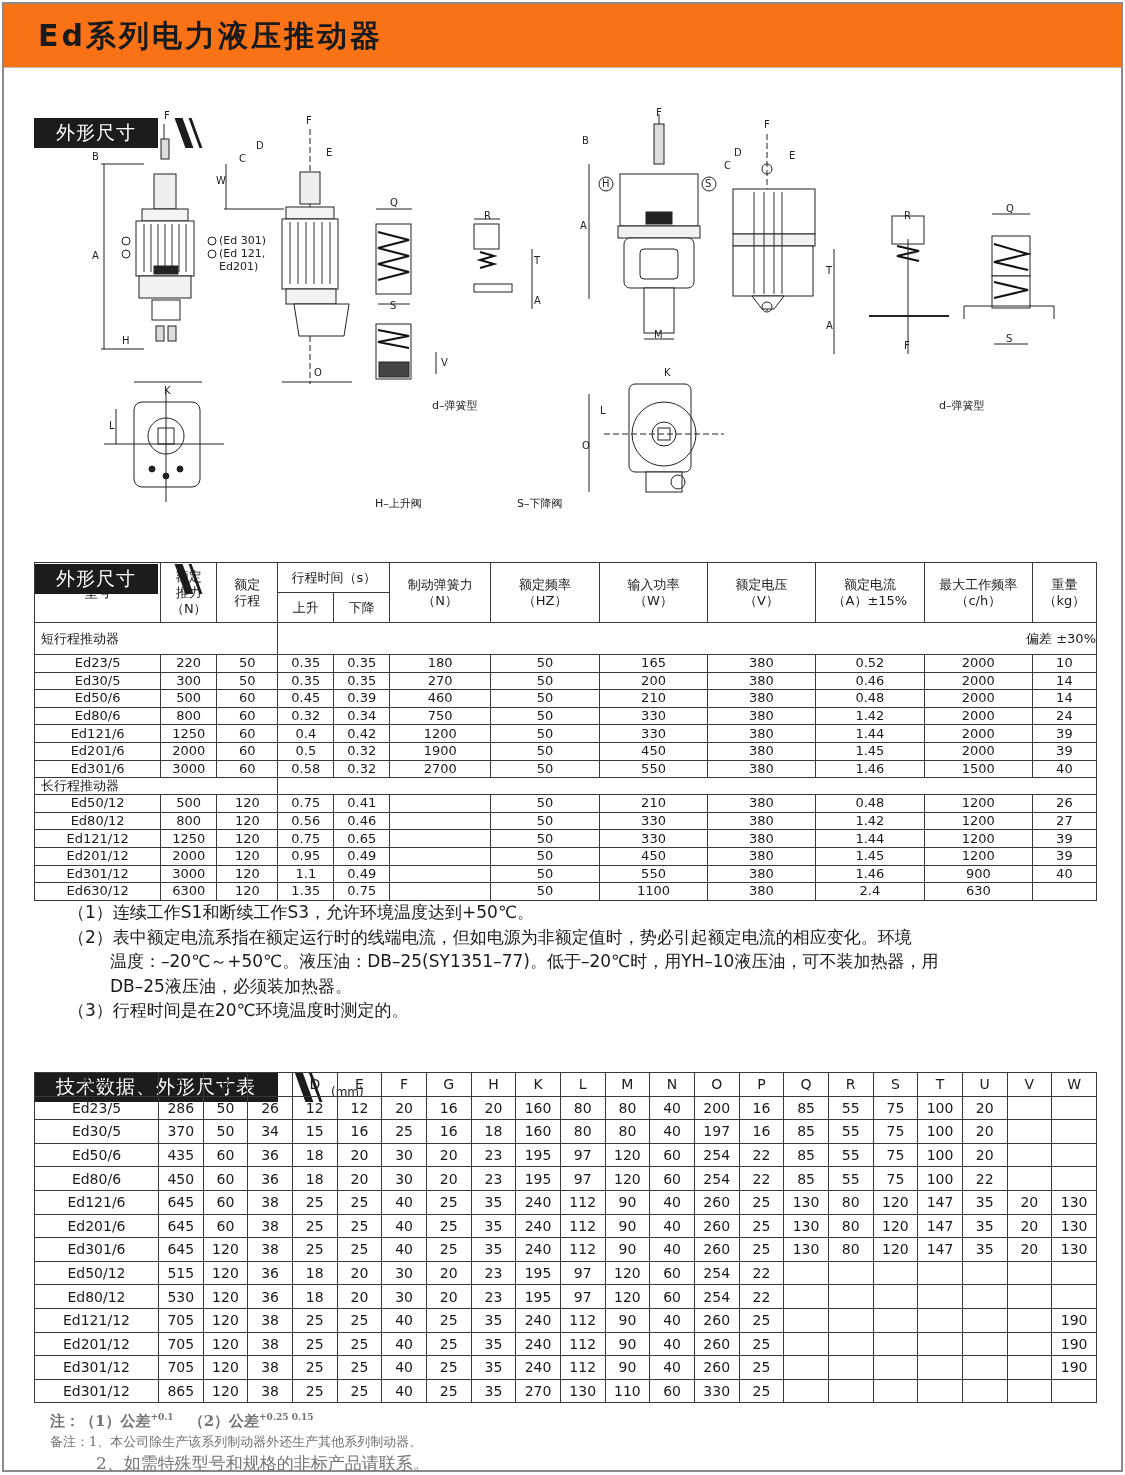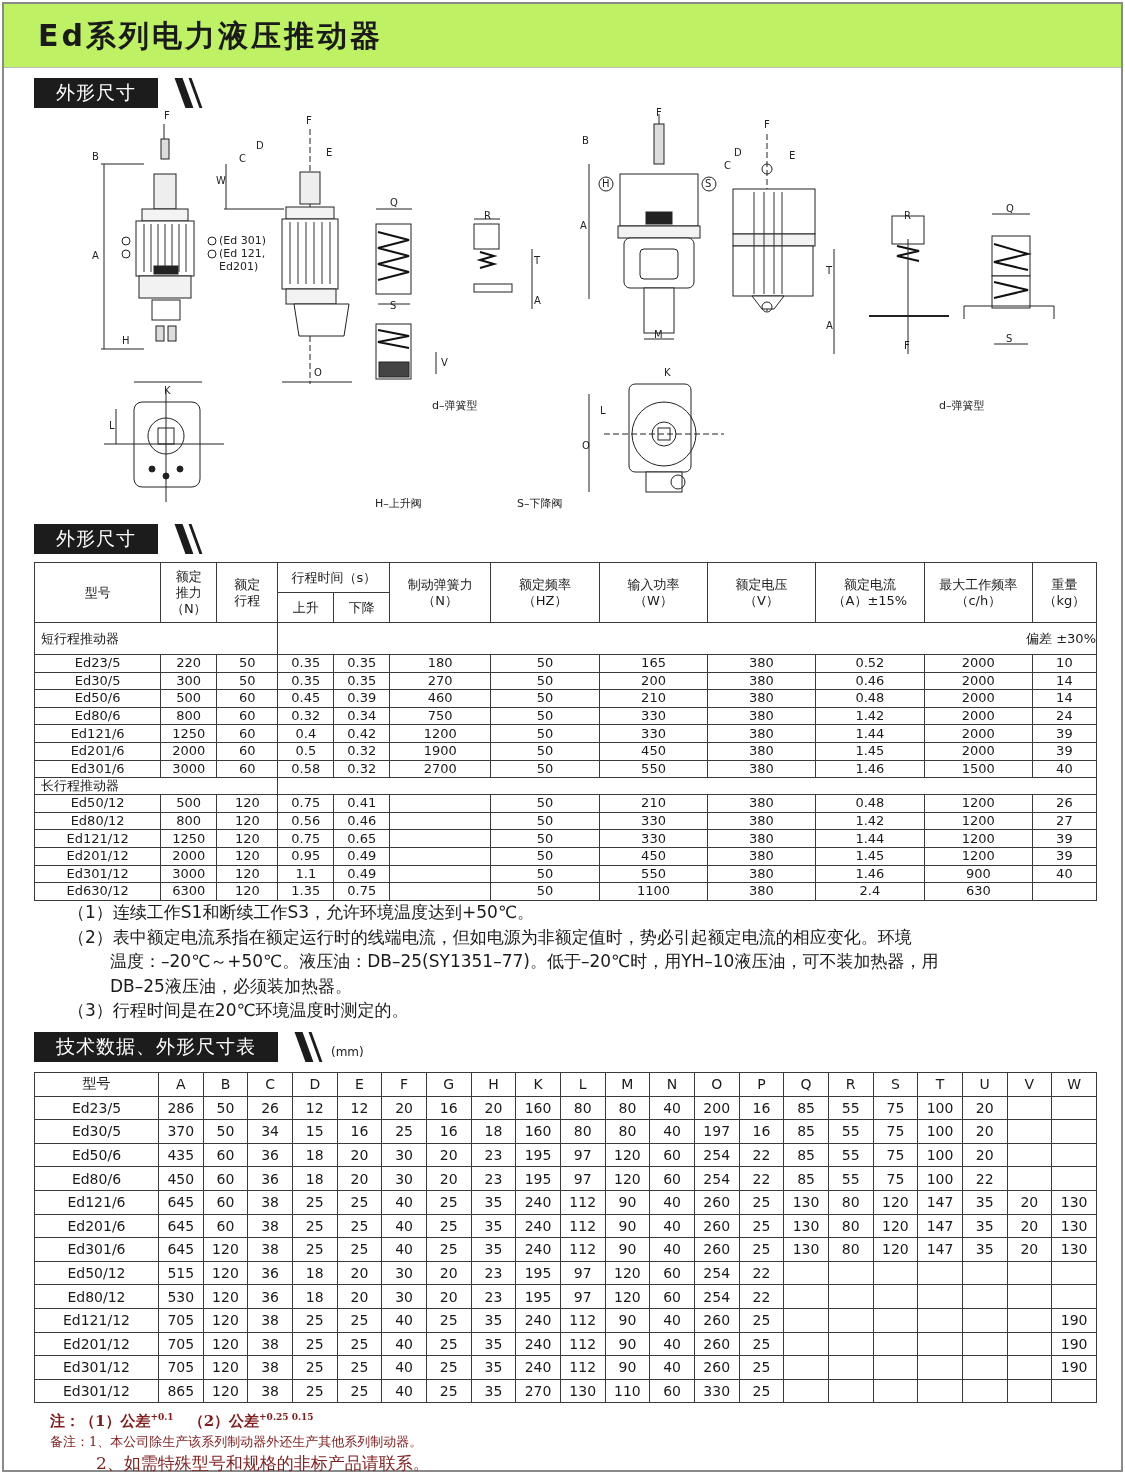--- a/index.html
+++ b/index.html
@@ -1,22 +1,22 @@
 <!DOCTYPE html>
 <html><head>
 <meta charset="utf-8">
 <style>
   * { box-sizing: border-box; margin: 0; padding: 0; }
   html, body { width: 1125px; height: 1475px; background: #ffffff; overflow: hidden; }
   body { font-family: "DejaVu Sans", "Liberation Sans", sans-serif; color: #1a1a1a; position: relative; }
   .page { position: absolute; left: 2px; top: 2px; width: 1121px; height: 1470px; border: 2px solid #8a8a8a; background: #fff; }
-  .title-bar { position: absolute; left: 0; top: 0; width: 100%; height: 64px; background: #bef264; border-bottom: 1px solid #bdbdbd; text-align: center; }
+  .title-bar { position: absolute; left: 0; top: 0; width: 100%; height: 64px; background: #f97316; border-bottom: 1px solid #bdbdbd; text-align: center; }
   .title-bar h1 { position: absolute; left: 34px; top: 12px; font-size: 30px; font-weight: bold; letter-spacing: 3px; color: #1a1a1a; font-family: "DejaVu Sans", sans-serif; }
 
-  .section-tag { position: absolute; height: 30px; display: flex; align-items: center; }
+  .section-tag { position: absolute; height: 30px; display: flex; align-items: center; margin-top: 40px; }
   .section-tag .tag-box { background: #1c1c1c; color: #fff; height: 30px; display: flex; align-items: center; padding: 0 22px; font-family: "DejaVu Serif", "Liberation Serif", serif; font-size: 19px; letter-spacing: 1px; clip-path: polygon(0 0, 100% 0, calc(100% - 0px) 100%, 0 100%); position: relative; }
   .section-tag .tag-box::after { content: ""; position: absolute; right: -14px; top: 0; width: 14px; height: 30px; background: #1c1c1c; clip-path: polygon(0 0, 0 100%, 100% 100%); }
   .section-tag .slash { display: inline-block; width: 8px; height: 30px; background: #1c1c1c; transform: skewX(20deg); margin-left: 22px; }
   .section-tag .slash.thin { width: 3px; margin-left: 6px; }
   .section-tag .unit { margin-left: 14px; font-size: 12px; margin-top: 10px; }
 
   .drawings { position: absolute; left: 0; top: 100px; width: 100%; height: 410px; }
   .drawings svg { position: absolute; left: 0; top: 0; }
   .caption { position: absolute; font-size: 11px; color: #222; }
 
@@ -26,21 +26,21 @@
   table.spec tr.group td { text-align: left; padding-left: 6px; }
   table.spec tr.group td.dev { text-align: right; }
 
   .notes { position: absolute; left: 64px; top: 896px; font-size: 17px; line-height: 24.5px; color: #1a1a1a; }
   .notes .line { white-space: nowrap; }
   .notes .indent { padding-left: 42px; }
 
   table.dims { position: absolute; left: 30px; top: 1068px; border-collapse: collapse; font-size: 14px; }
   table.dims td, table.dims th { border: 1px solid #3a3a3a; text-align: center; font-weight: normal; height: 23.6px; padding: 0; }
 
-  .footnotes { position: absolute; left: 46px; top: 1408px; font-family: "DejaVu Serif", "Liberation Serif", serif; color: #7f1d1d; }
+  .footnotes { position: absolute; left: 46px; top: 1408px; font-family: "DejaVu Serif", "Liberation Serif", serif; color: #737373; }
   .footnotes .fn1 { font-size: 15px; font-weight: bold; }
   .footnotes sup { font-size: 9px; vertical-align: 6px; }
   .footnotes .fn2 { font-size: 13px; margin-top: 2px; }
   .footnotes .fn3 { font-size: 17px; padding-left: 46px; margin-top: 1px; }
 </style>
 </head>
 <body>
 
 <div class="page">
 

